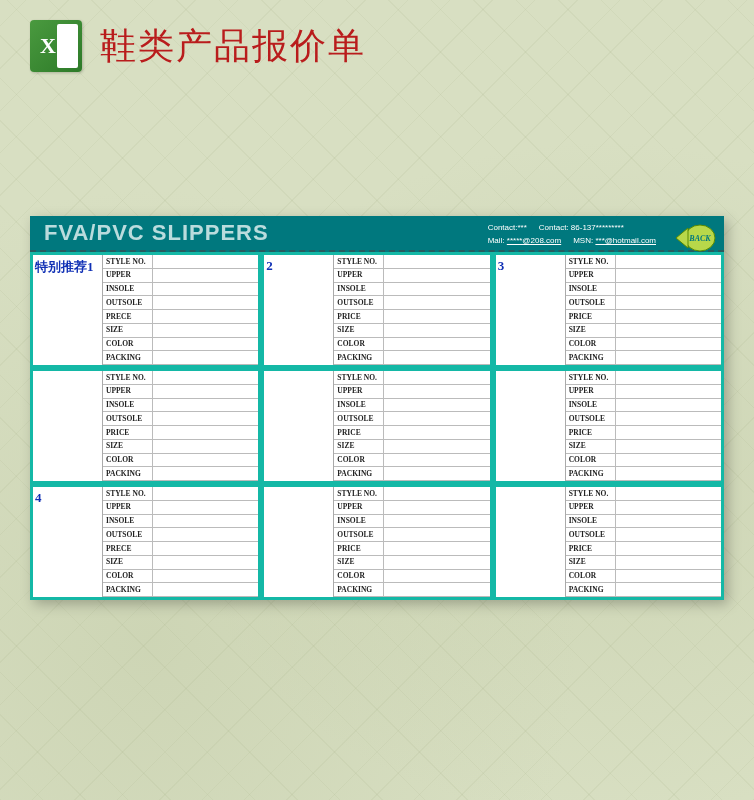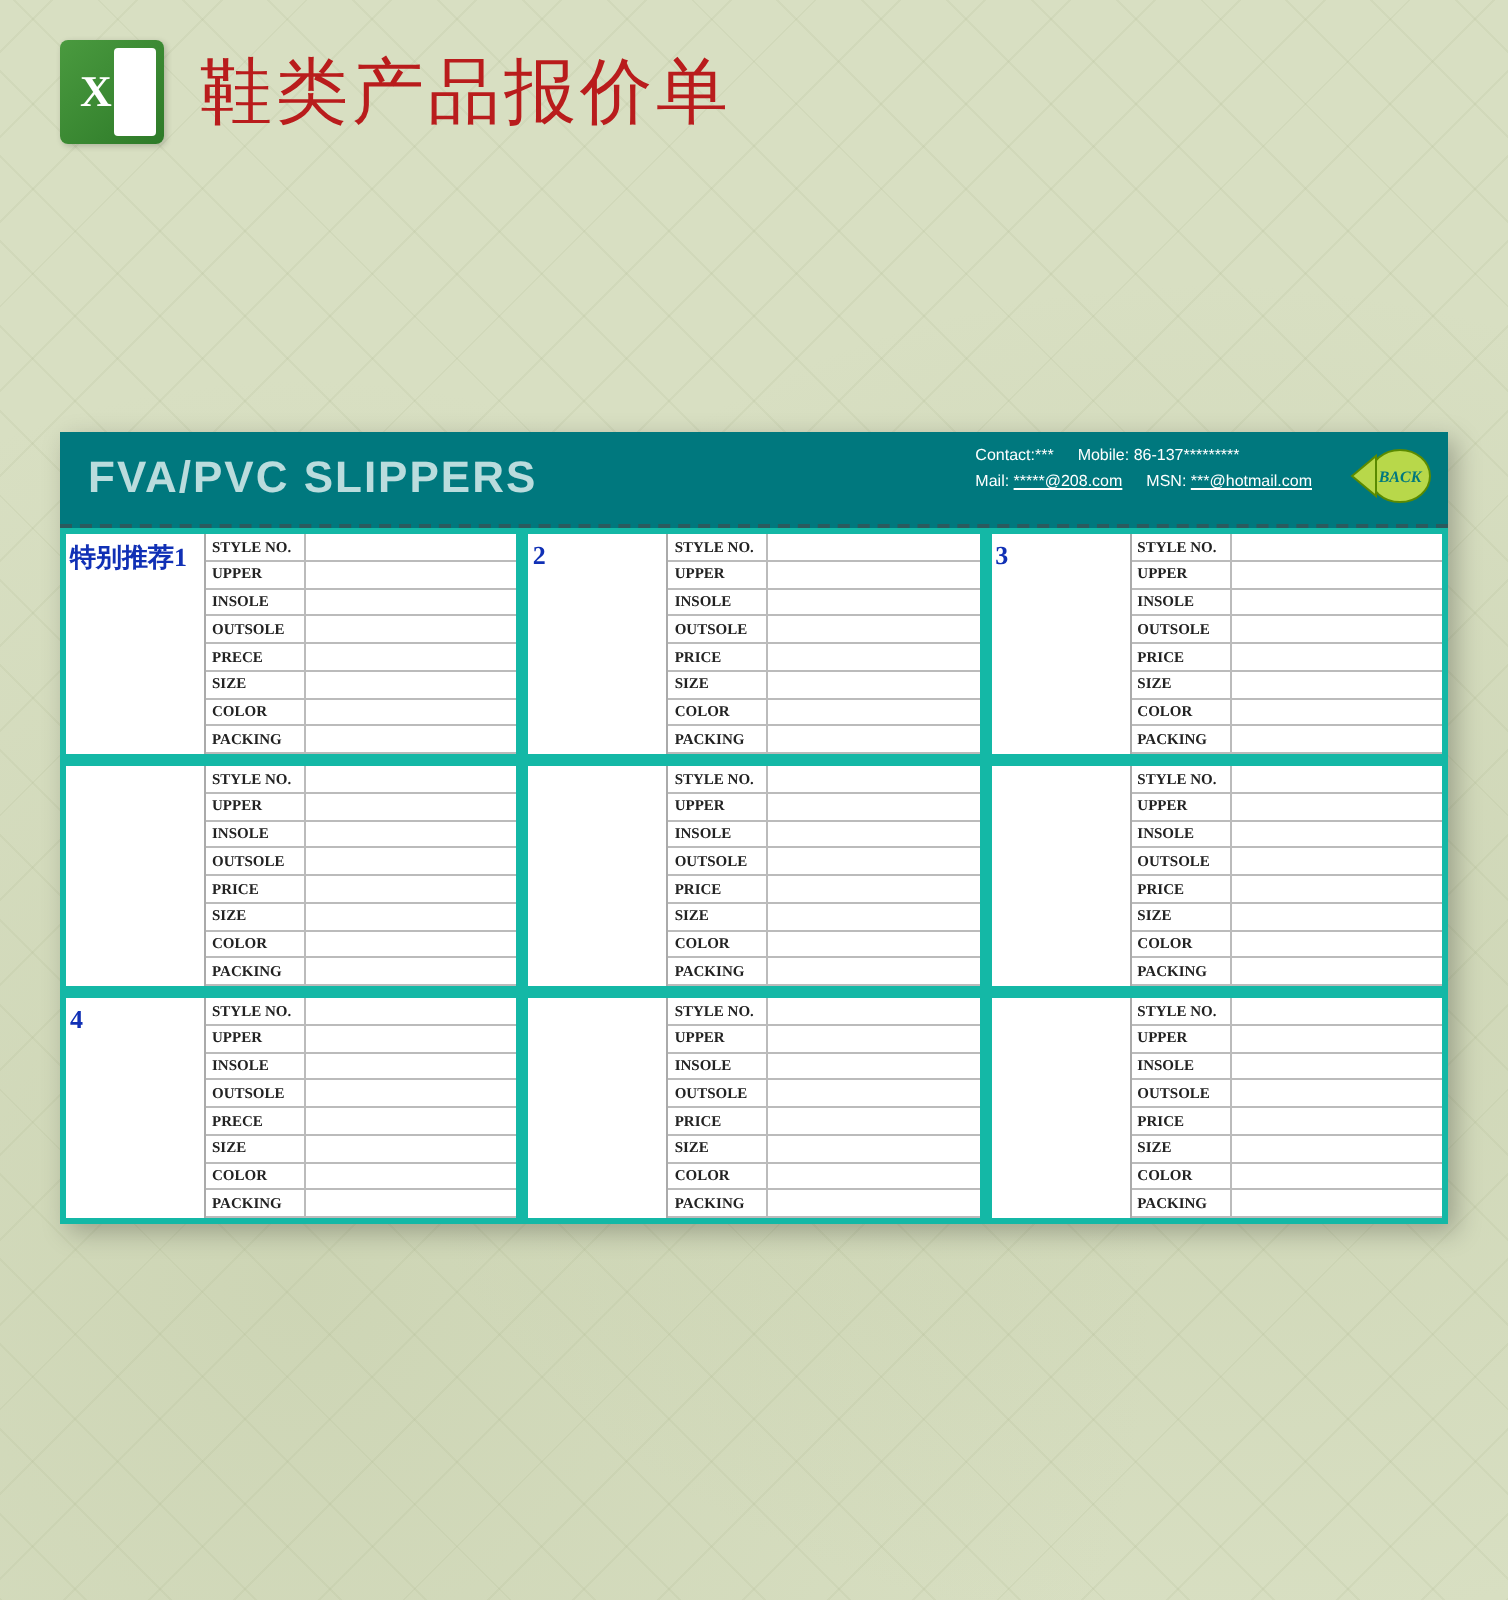--- a/index.html
+++ b/index.html
@@ -64,21 +64,21 @@
     letter-spacing: 2px;
   }
   .sheet-wrap {
     position: relative;
     margin: 120px 30px 0 30px;
     background: #fff;
     box-shadow: 4px 4px 12px rgba(0,0,0,0.25);
   }
   .banner {
     background: #00787e;
-    height: 48px;
+    height: 36px;
     display: flex;
     align-items: center;
     position: relative;
     border-bottom: 2px dashed #2a5a5e;
   }
   .banner-title {
     color: #cfe7e8;
     font-size: 22px;
     font-weight: 800;
     font-family: Arial, sans-serif;
@@ -160,21 +160,21 @@
     </div>
   <div class="header-title">鞋类产品报价单</div>
 </div>
 
 <div class="sheet-wrap">
   <div class="banner">
     <div class="banner-title">FVA/PVC SLIPPERS</div>
     <div class="banner-contact">
       <div class="row">
         <span>Contact:***</span>
-        <span><span>Mobile:</span> <span>86-137*********</span></span>
+        <span><span>Contact:</span> <span>86-137*********</span></span>
       </div>
       <div class="row">
         <span><span>Mail:</span> <span class="u">*****@208.com</span></span>
         <span><span>MSN:</span> <span class="u">***@hotmail.com</span></span>
       </div>
     </div>
     <div class="back-badge">
       <svg viewBox="0 0 42 32">
         <ellipse cx="26" cy="16" rx="15" ry="13" fill="#b8d84a" stroke="#5a8a00" stroke-width="1"></ellipse>
         <polygon points="2,16 14,6 14,26" fill="#b8d84a" stroke="#5a8a00" stroke-width="1"></polygon>

